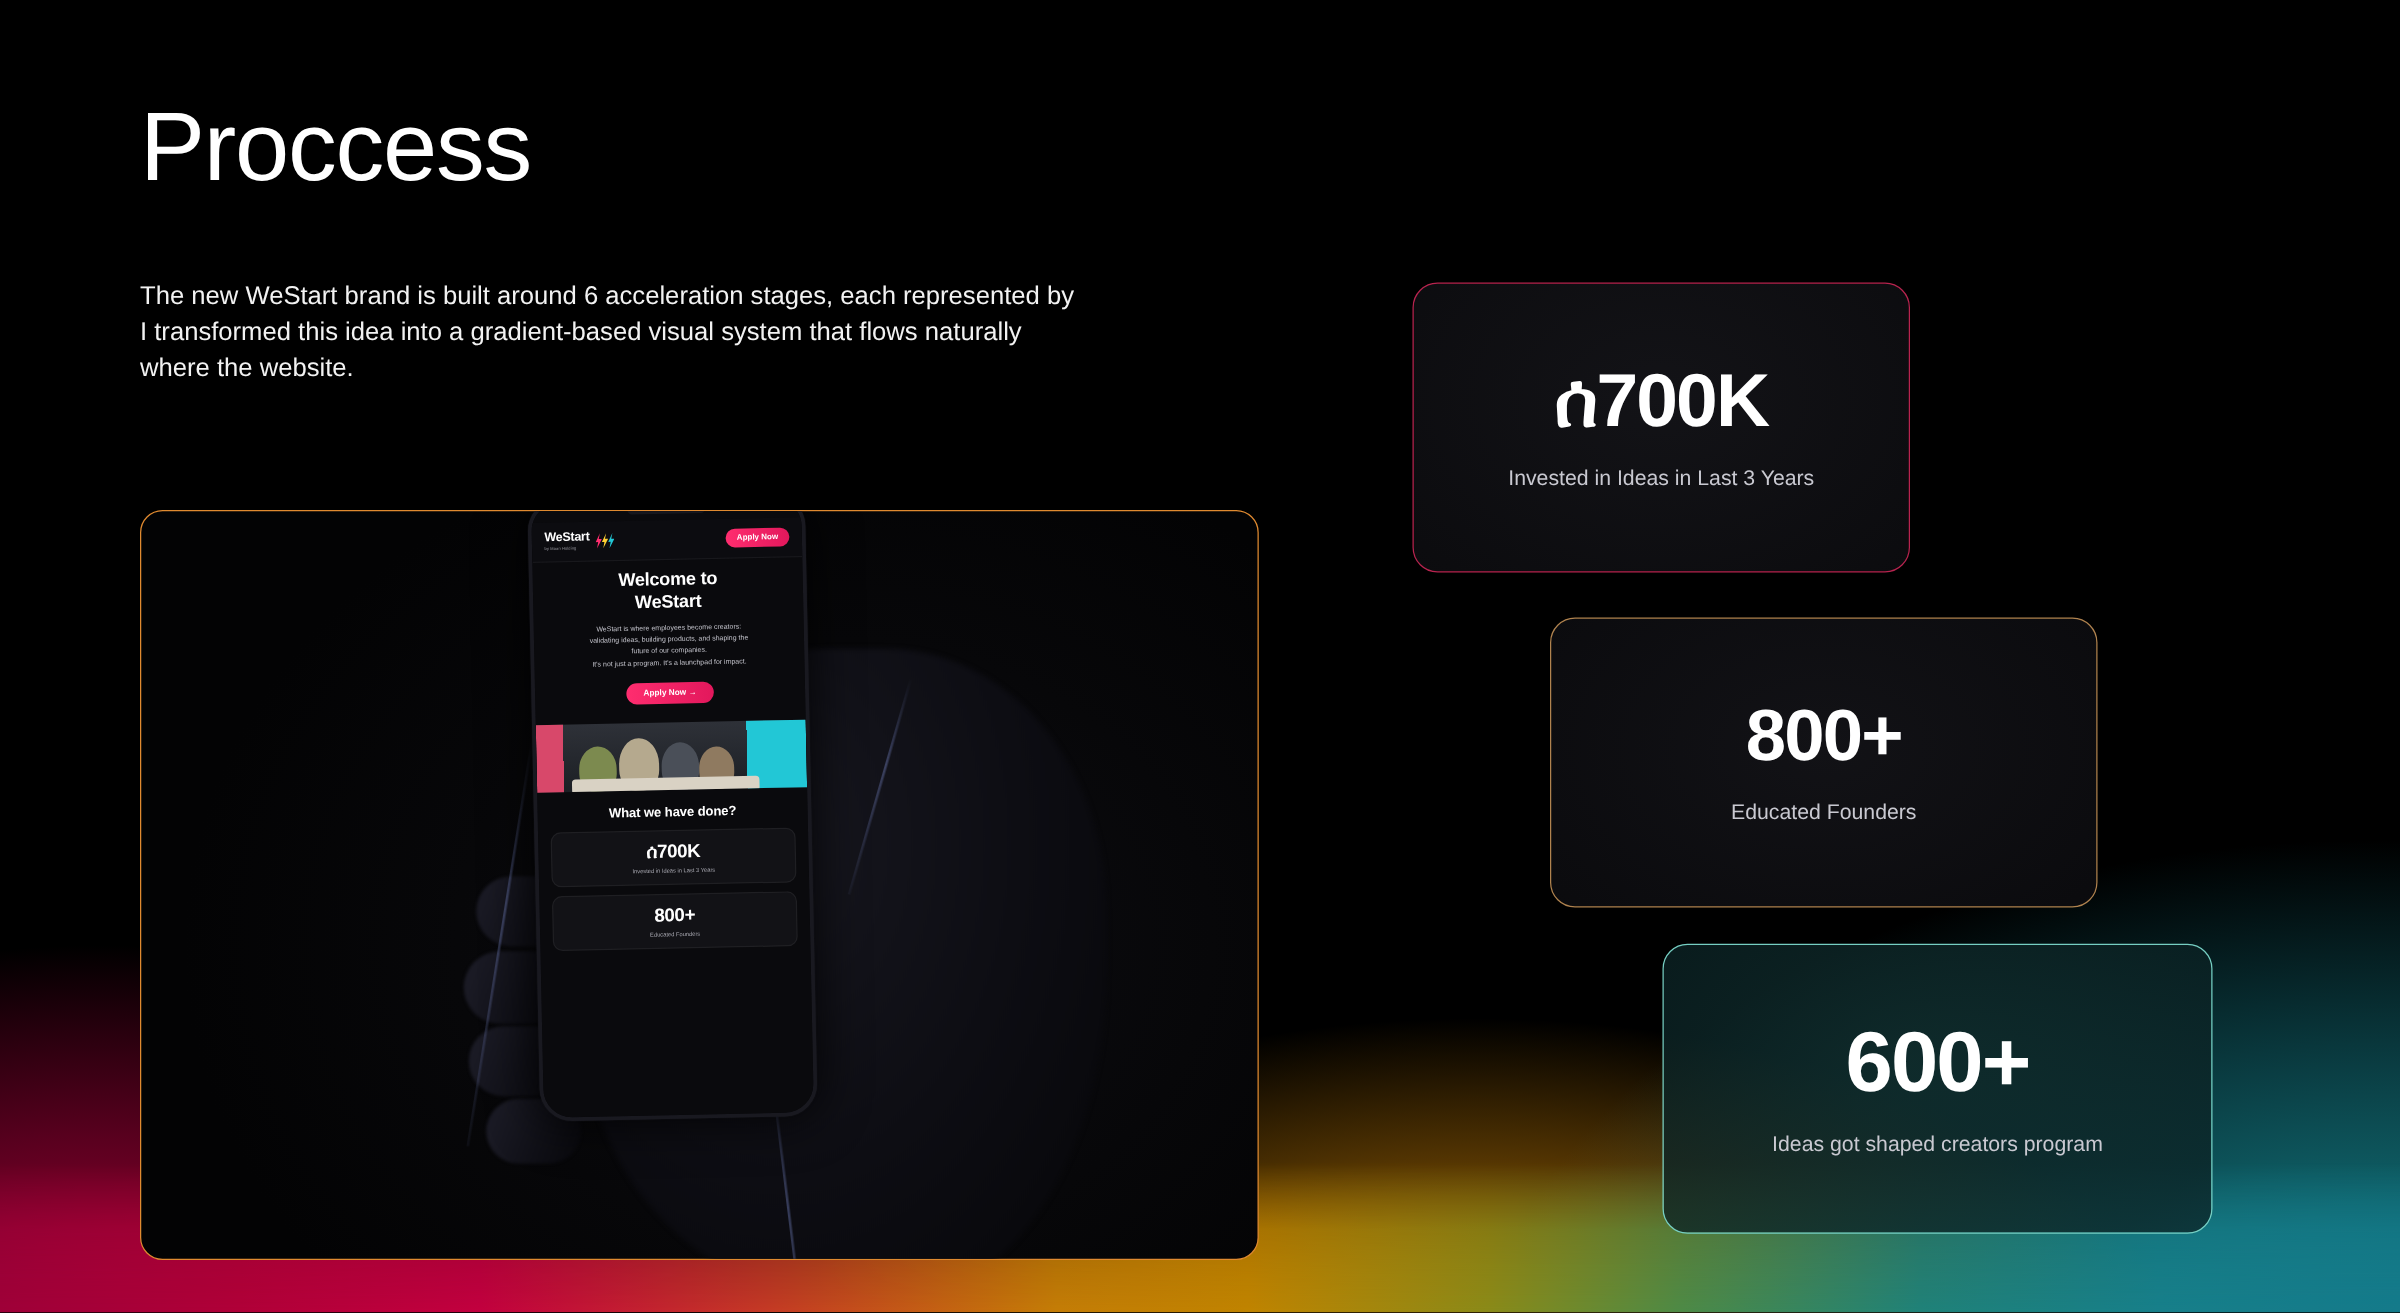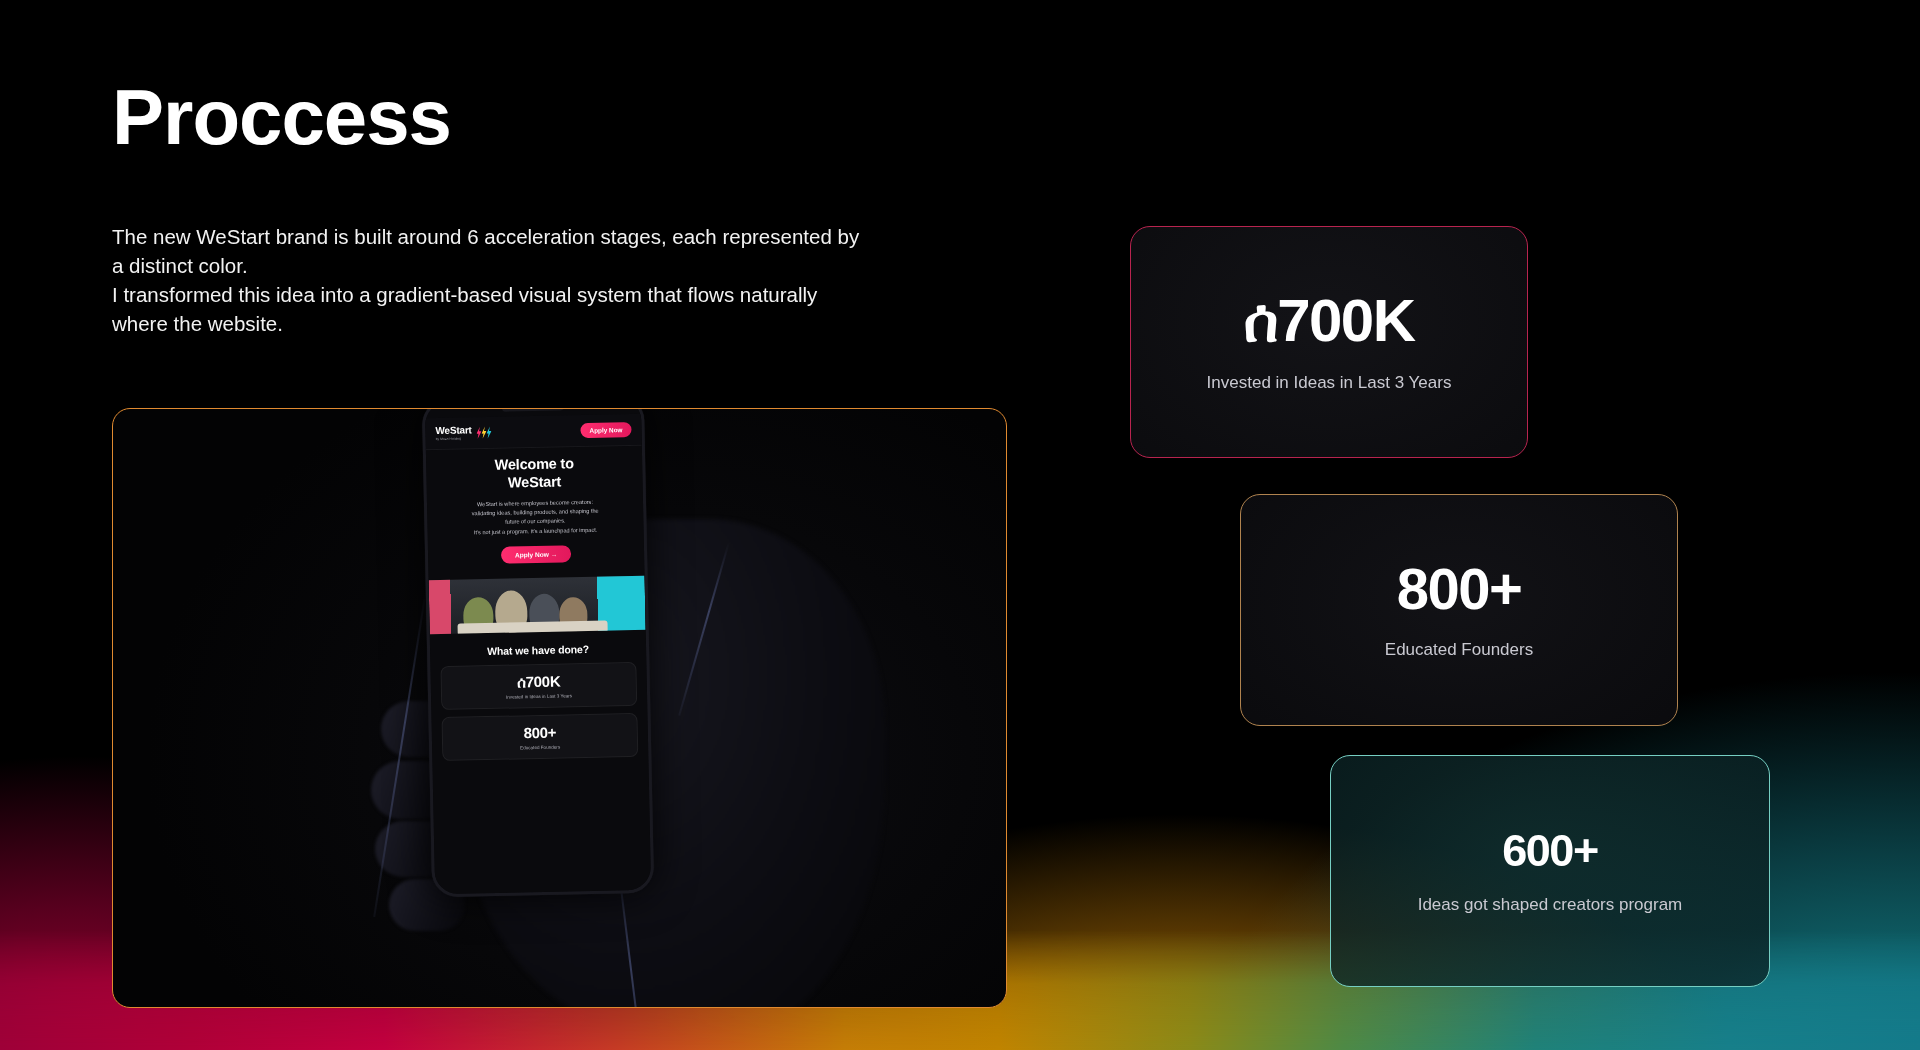--- a/index.html
+++ b/index.html
@@ -29,21 +29,21 @@
     -webkit-mask-image:linear-gradient(180deg, rgba(0,0,0,0) 0%, rgba(0,0,0,0.75) 45%, rgba(0,0,0,1) 100%);
             mask-image:linear-gradient(180deg, rgba(0,0,0,0) 0%, rgba(0,0,0,0.75) 45%, rgba(0,0,0,1) 100%);
     pointer-events:none;
   }
 
   .stage { position:absolute; left:0; top:0; width:1920px; height:1050px; }
 
   
   #page-title {
     position:absolute; left:112px; top:78px;
-    font-size:78px; font-weight:bold; color:#ffffff;
+    font-size:78px; font-weight:normal; color:#ffffff;
     letter-spacing:-1px; line-height:1;
   }
   #intro-paragraph {
     position:absolute; left:112px; top:222px; width:940px;
     font-size:20.5px; line-height:29px; color:#f2f2f2;
     font-weight:400;
   }
   #intro-paragraph .pline { display:block; white-space:nowrap; }
 
   
@@ -164,35 +164,34 @@
     left:1240px; top:494px; width:438px; height:232px;
     border:1.5px solid #b0834f;
     background:radial-gradient(ellipse 450px 300px at 50% 45%, #121216 0%, #0b0b0e 60%, #070709 100%);
   }
   #stat-card-2 .stat-value { font-size:58px; }
   #stat-card-3 {
     left:1330px; top:755px; width:440px; height:232px;
     border:1.5px solid #76cfc3;
     background:radial-gradient(ellipse 470px 320px at 45% 42%, rgba(16,44,44,0.88) 0%, rgba(11,34,36,0.78) 55%, rgba(8,26,30,0.62) 100%);
   }
-  #stat-card-3 .stat-value { font-size:45px; }
+  #stat-card-3 .stat-value { font-size:68px; }
 </style>
 </head>
 <body>
 
 <div id="bg-gradient"></div>
 <div id="bg-gradient-strip"></div>
 
 <div class="stage">
 
   <h1 id="page-title">Proccess</h1>
 
   <div id="intro-paragraph">
     <span class="pline">The new WeStart brand is built around 6 acceleration stages, each represented by</span>
-    <span class="pline">a distinct color.</span>
     <span class="pline">I transformed this idea into a gradient-based visual system that flows naturally</span>
     <span class="pline">where the website.</span>
   </div>
 
   <div id="mockup-frame">
     <div class="hand-blob" id="hand-main"></div>
     <div class="finger" id="finger-1"></div>
     <div class="finger" id="finger-2"></div>
     <div class="finger" id="finger-3"></div>
     <div class="finger" id="finger-4"></div>

